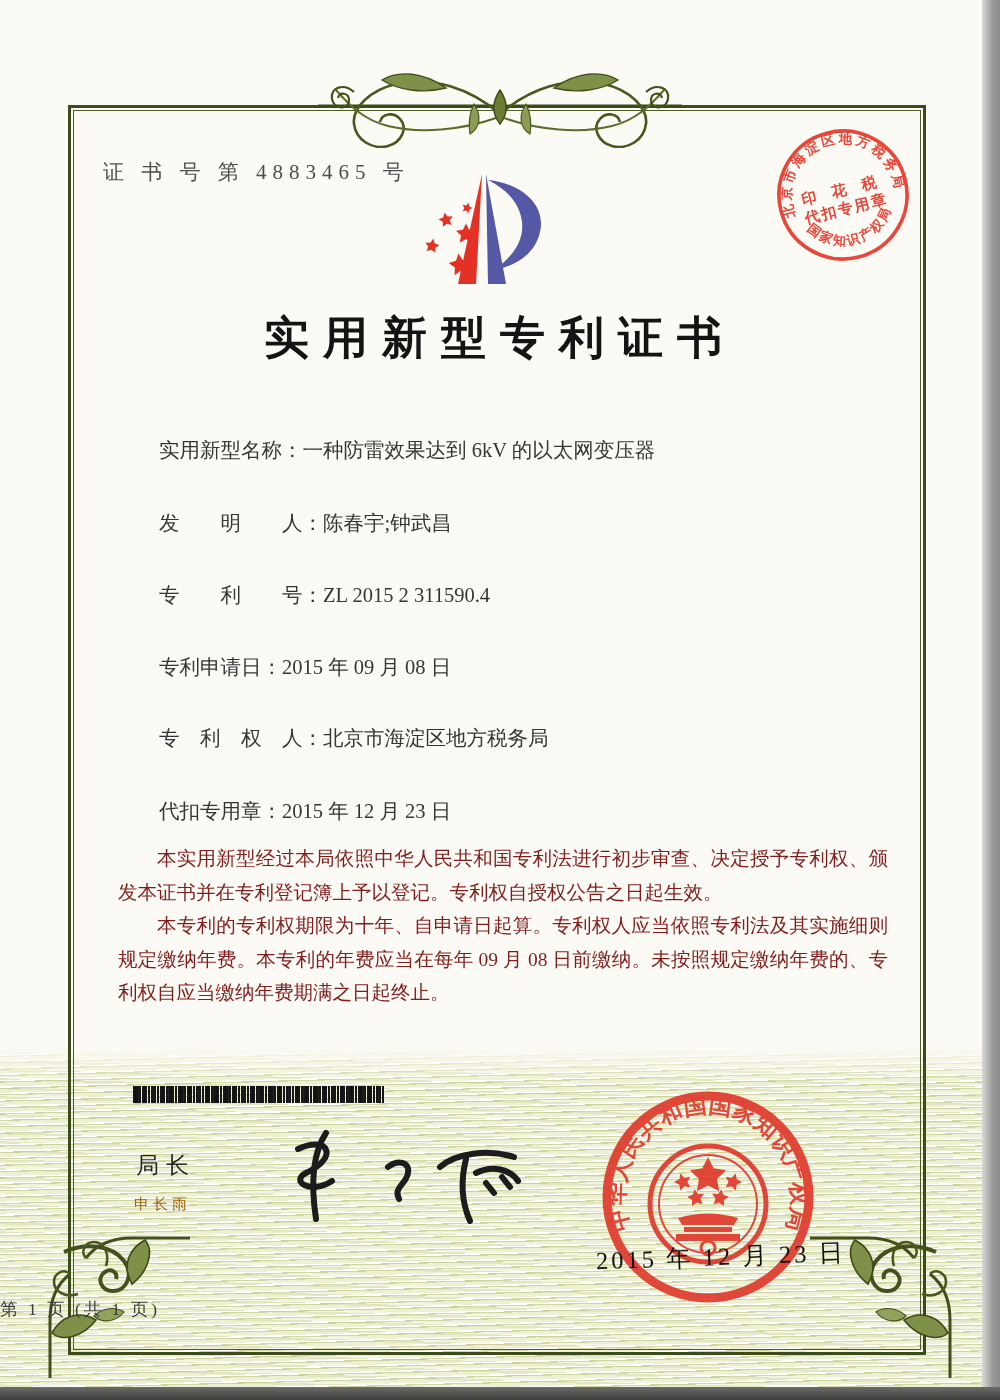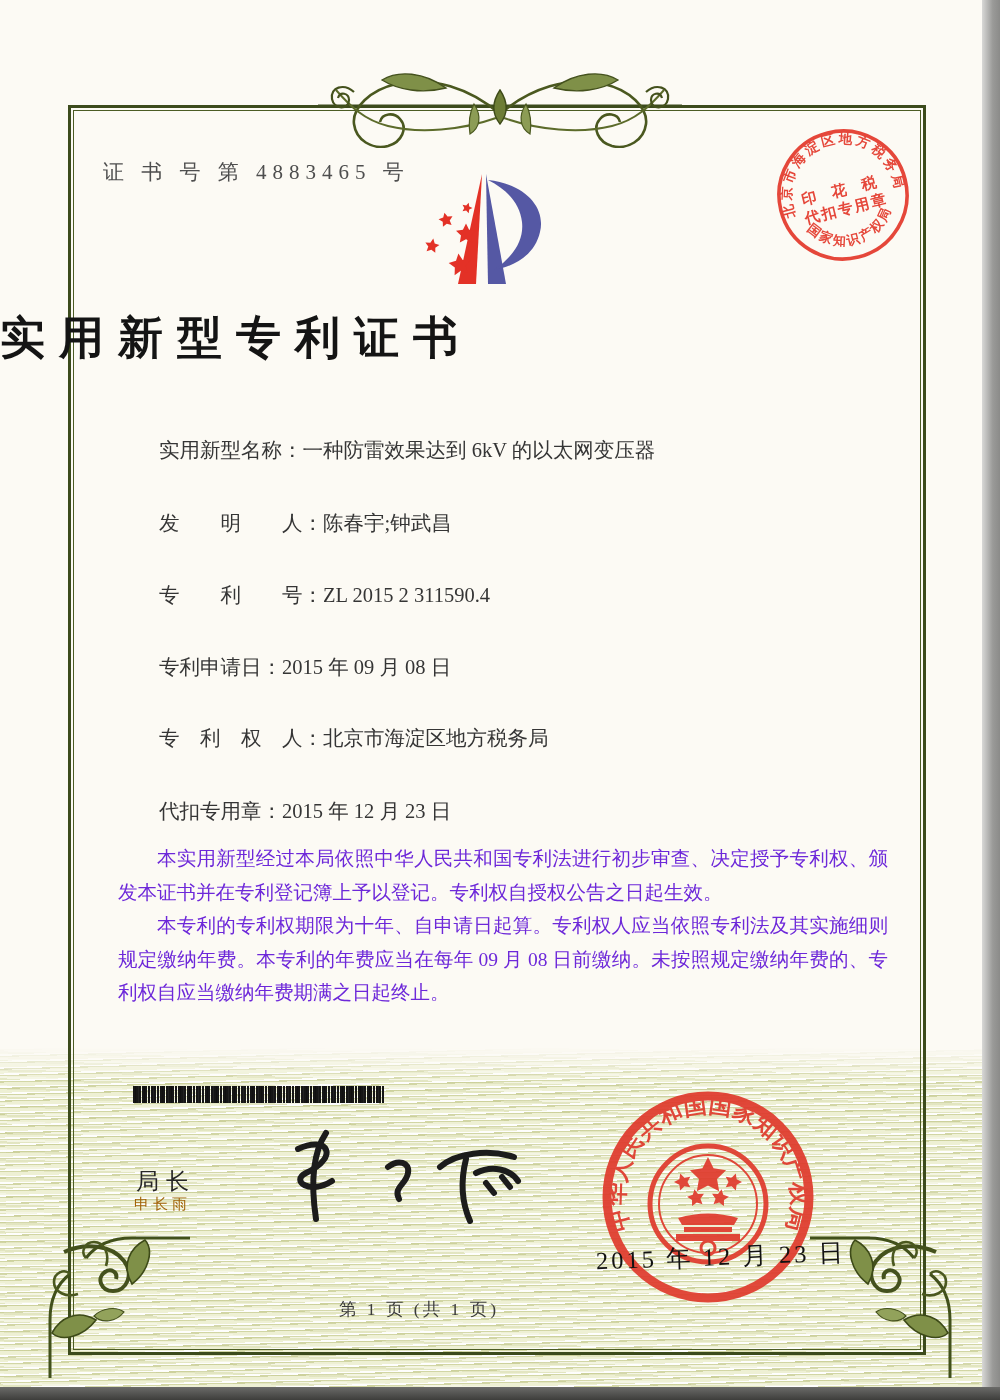--- a/index.html
+++ b/index.html
@@ -28,48 +28,48 @@
 
   .ornament{position:absolute;pointer-events:none;}
   .orn-top{left:318px;top:56px;width:364px;height:92px;}
   .orn-bl{left:28px;top:1216px;width:162px;height:162px;}
   .orn-br{left:810px;top:1216px;width:162px;height:162px;}
 
   
   .cert-number{position:absolute;left:103px;top:158px;font-size:21px;letter-spacing:6px;color:#4e4e4e;}
   .logo{position:absolute;left:420px;top:168px;width:160px;height:132px;}
   .tax-stamp{position:absolute;left:758px;top:113px;width:184px;height:184px;}
-  .title{position:absolute;left:0;top:308px;width:1000px;
+  .title{position:absolute;left:0;top:308px;width:1000px;text-align:center;
         font-size:45px;font-weight:600;letter-spacing:14px;color:#141414;}
 
   
   .field{position:absolute;left:127px;font-size:20.5px;color:#353535;white-space:nowrap;}
   .flabel{white-space:pre;margin-left:32px;}
   .f0{top:436px}.f1{top:509px}.f2{top:581px}.f3{top:653px}.f4{top:724px}.f5{top:797px}
 
   
   .body-text{position:absolute;left:118px;top:842px;width:770px;font-size:19.5px;
-        line-height:33.5px;color:#6d28d9;text-align:justify;}
+        line-height:33.5px;color:#7f1d1d;text-align:justify;}
   .body-text p{margin:0;text-indent:2em;}
 
   
   .barcode{position:absolute;left:133px;top:1086px;width:251px;height:17px;
         background-image:
           repeating-linear-gradient(90deg,#161616 0 2px,rgba(0,0,0,0) 2px 3px),
           repeating-linear-gradient(90deg,#222 0 1px,rgba(0,0,0,0) 1px 5px),
           repeating-linear-gradient(90deg,#101010 0 3px,rgba(0,0,0,0) 3px 9px);}
   .director-title{position:absolute;left:136px;top:1150px;font-size:23px;letter-spacing:7px;
-        font-family:"Liberation Sans","DejaVu Sans",sans-serif;color:#262626;margin-top:16px;}
+        font-family:"Liberation Sans","DejaVu Sans",sans-serif;color:#262626;}
   .director-name{position:absolute;left:134px;top:1195px;font-size:15px;letter-spacing:4px;
         font-family:"Liberation Sans","DejaVu Sans",sans-serif;color:#a16207;}
   .signature{position:absolute;left:268px;top:1115px;width:276px;height:128px;}
   .office-seal{position:absolute;left:588px;top:1076px;width:244px;height:246px;}
   .seal-date{position:absolute;left:596px;top:1240px;font-size:24.5px;letter-spacing:3px;
         color:#121212;transform:rotate(-2deg);white-space:nowrap;}
-  .footer{position:absolute;left:0;top:1297px;width:838px;text-align:center;
+  .footer{position:absolute;left:0;top:1297px;width:838px;
         font-size:17.5px;letter-spacing:3px;color:#3a3a3a;}
 
   .seal-arc-text{font-size:23px;font-weight:600;letter-spacing:.5px;}
   .stamp-arc-text{font-size:13.5px;font-weight:600;letter-spacing:3px;}
   .stamp-arc-bottom{font-size:13px;font-weight:600;letter-spacing:2px;}
   .stamp-center{font-size:15px;font-weight:700;}
 </style>
 </head>
 <body>
 

